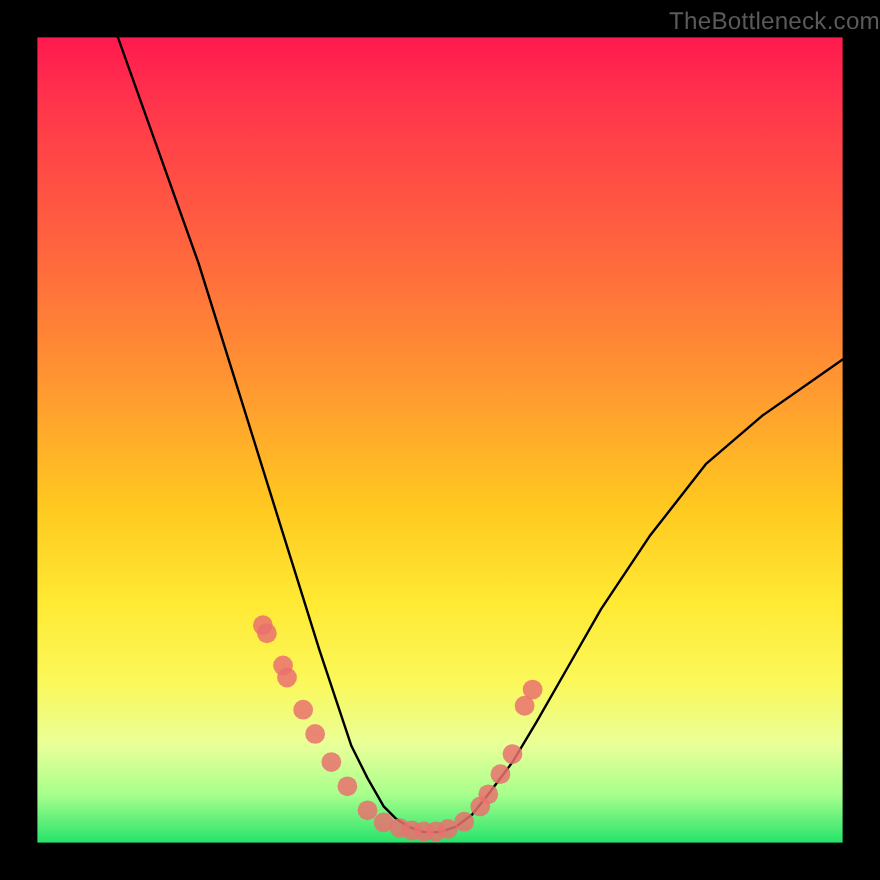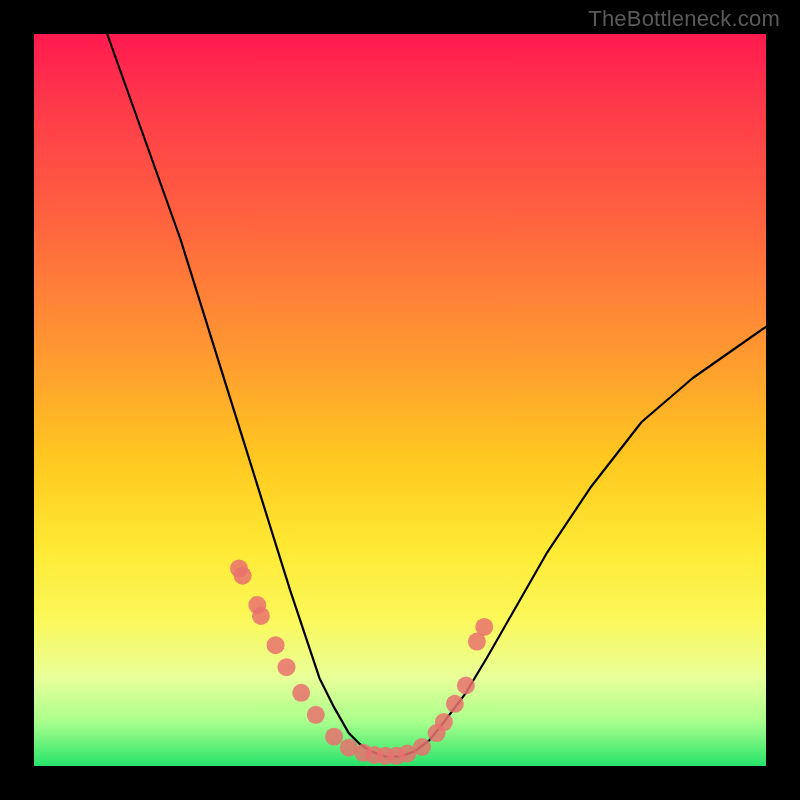--- a/index.html
+++ b/index.html
@@ -33,21 +33,21 @@
       #ffe933 70%,
       #fbf85a 80%,
       #E8FF99 88%,
       #a8ff8c 94%,
       #27e36a 100%
     );
   }
   .watermark {
     position: absolute;
     top: 6px;
-    right: 20px;
+    right: 0;
     color: #5a5a5a;
     font-size: 22px;
     font-weight: 500;
     letter-spacing: 0.2px;
     user-select: none;
   }
   svg.curve {
     position: absolute;
     left: 0;
     top: 0;

